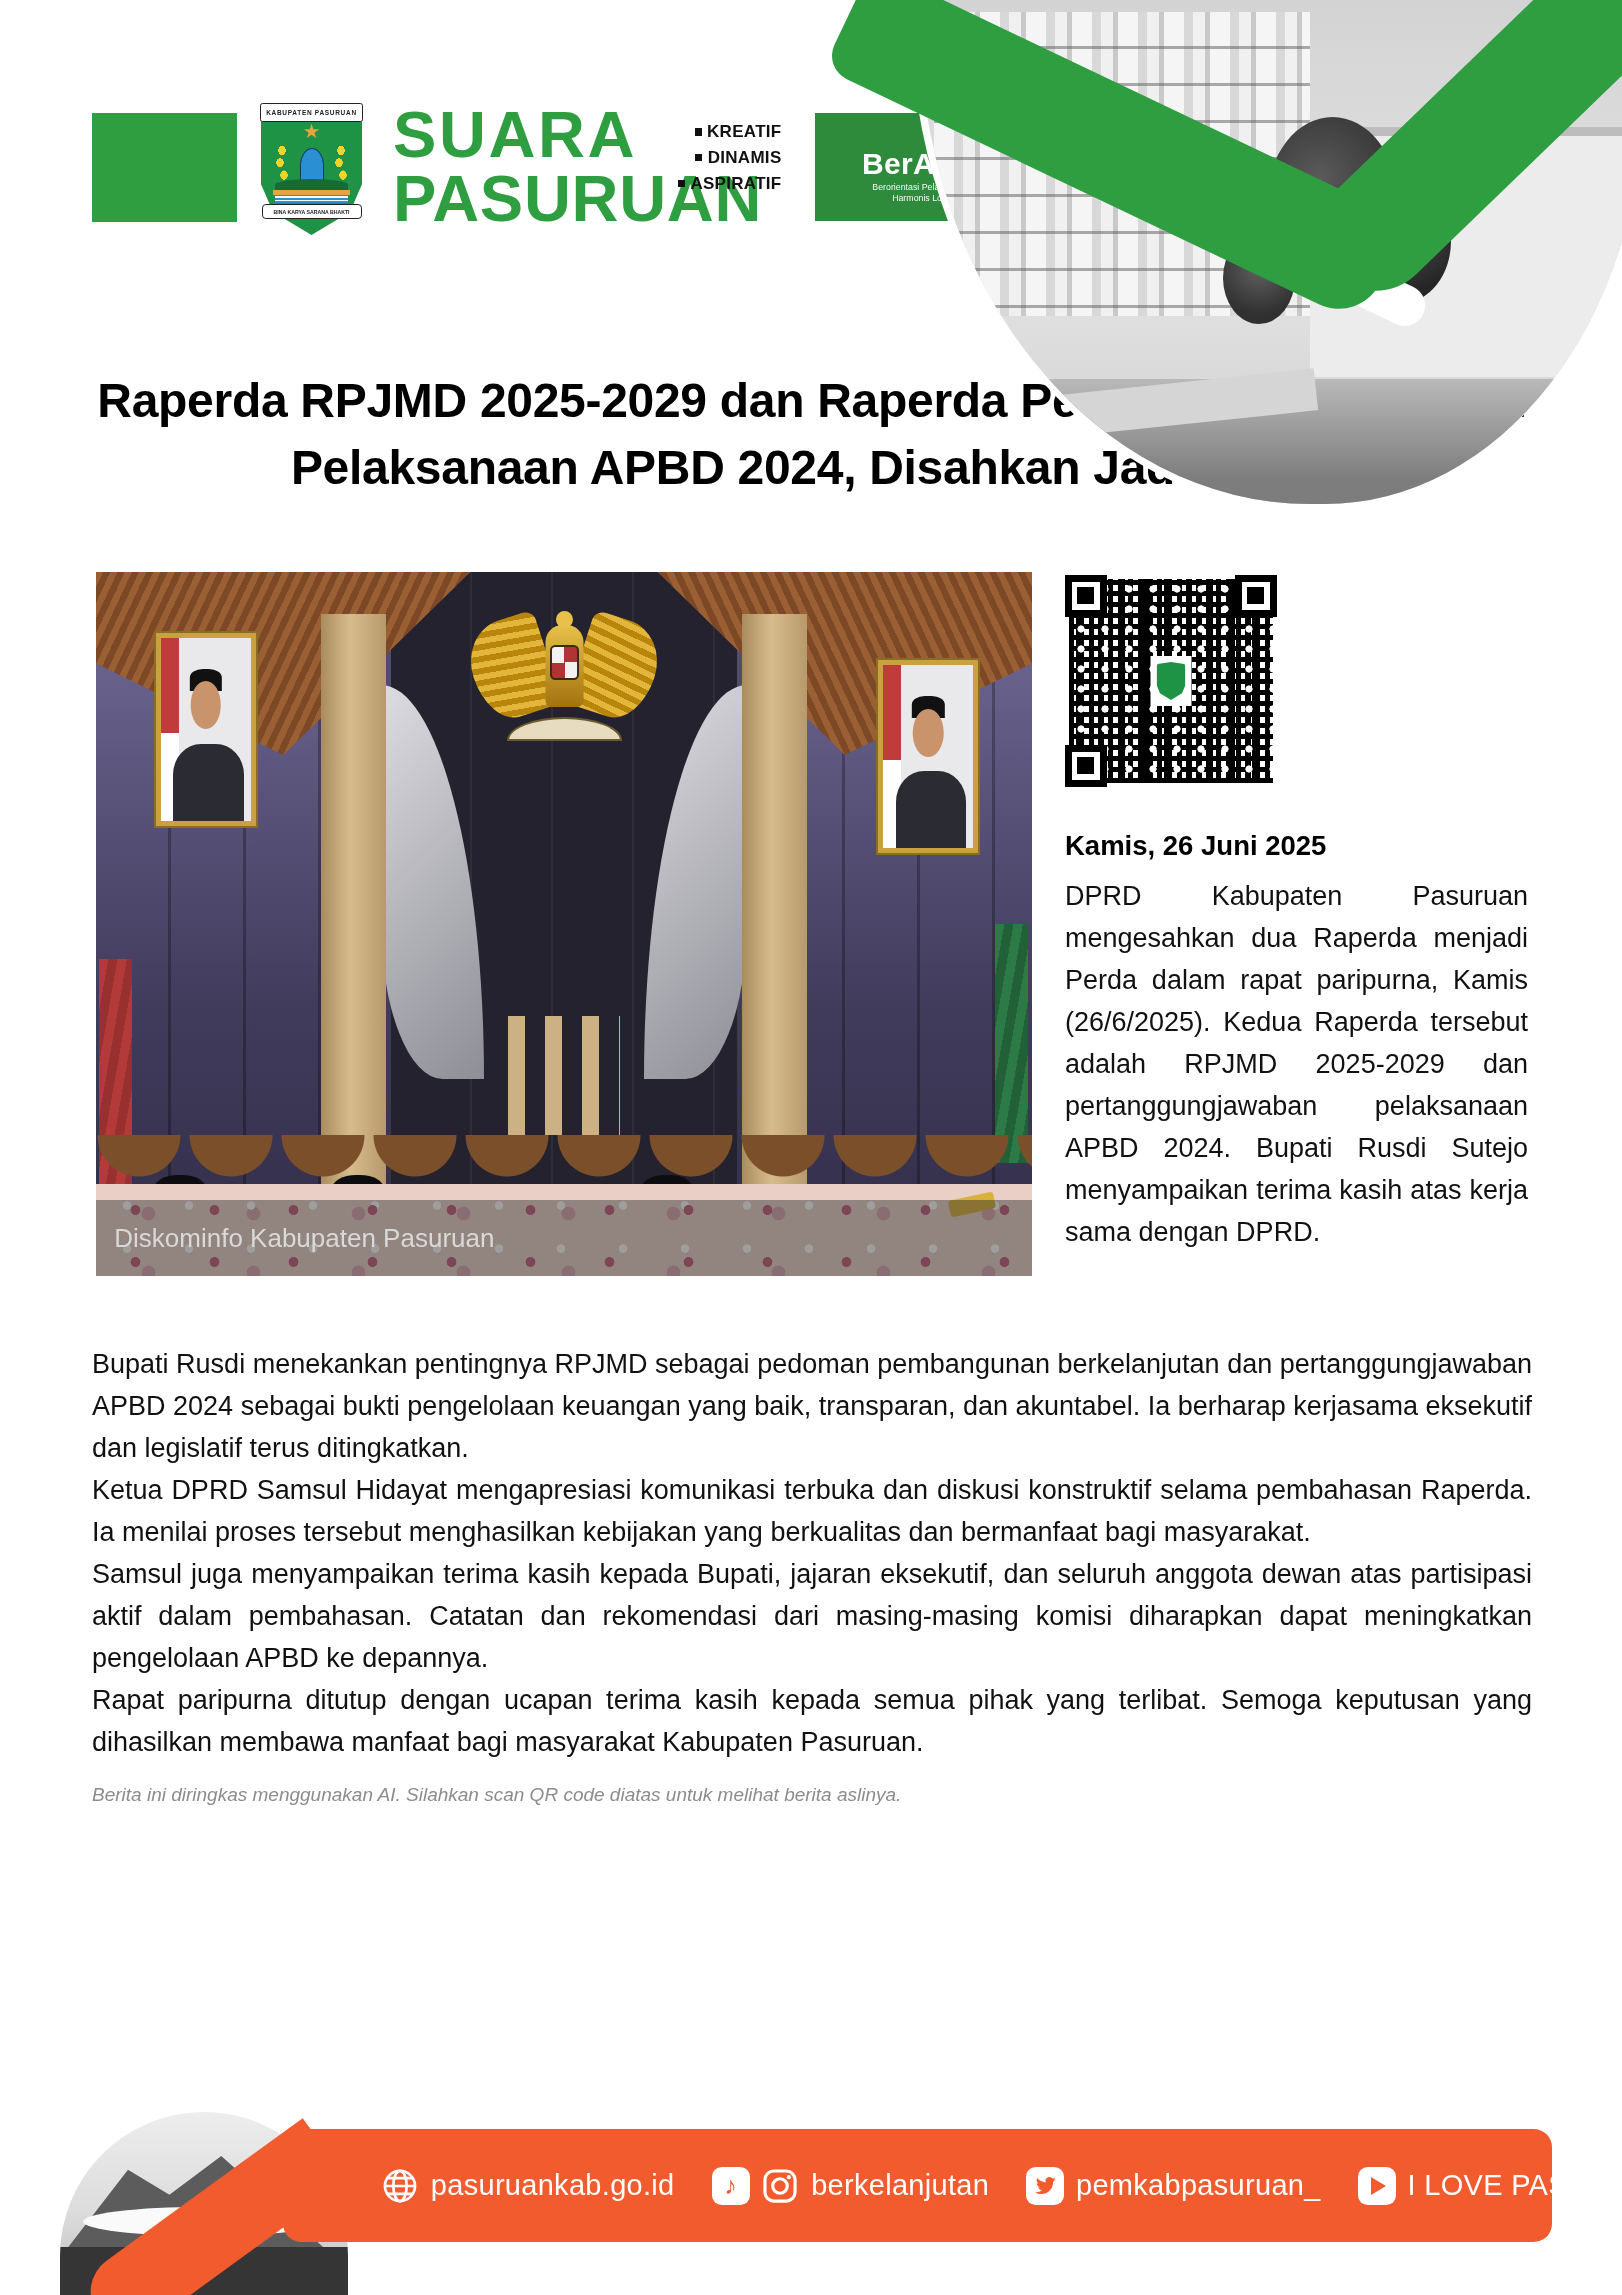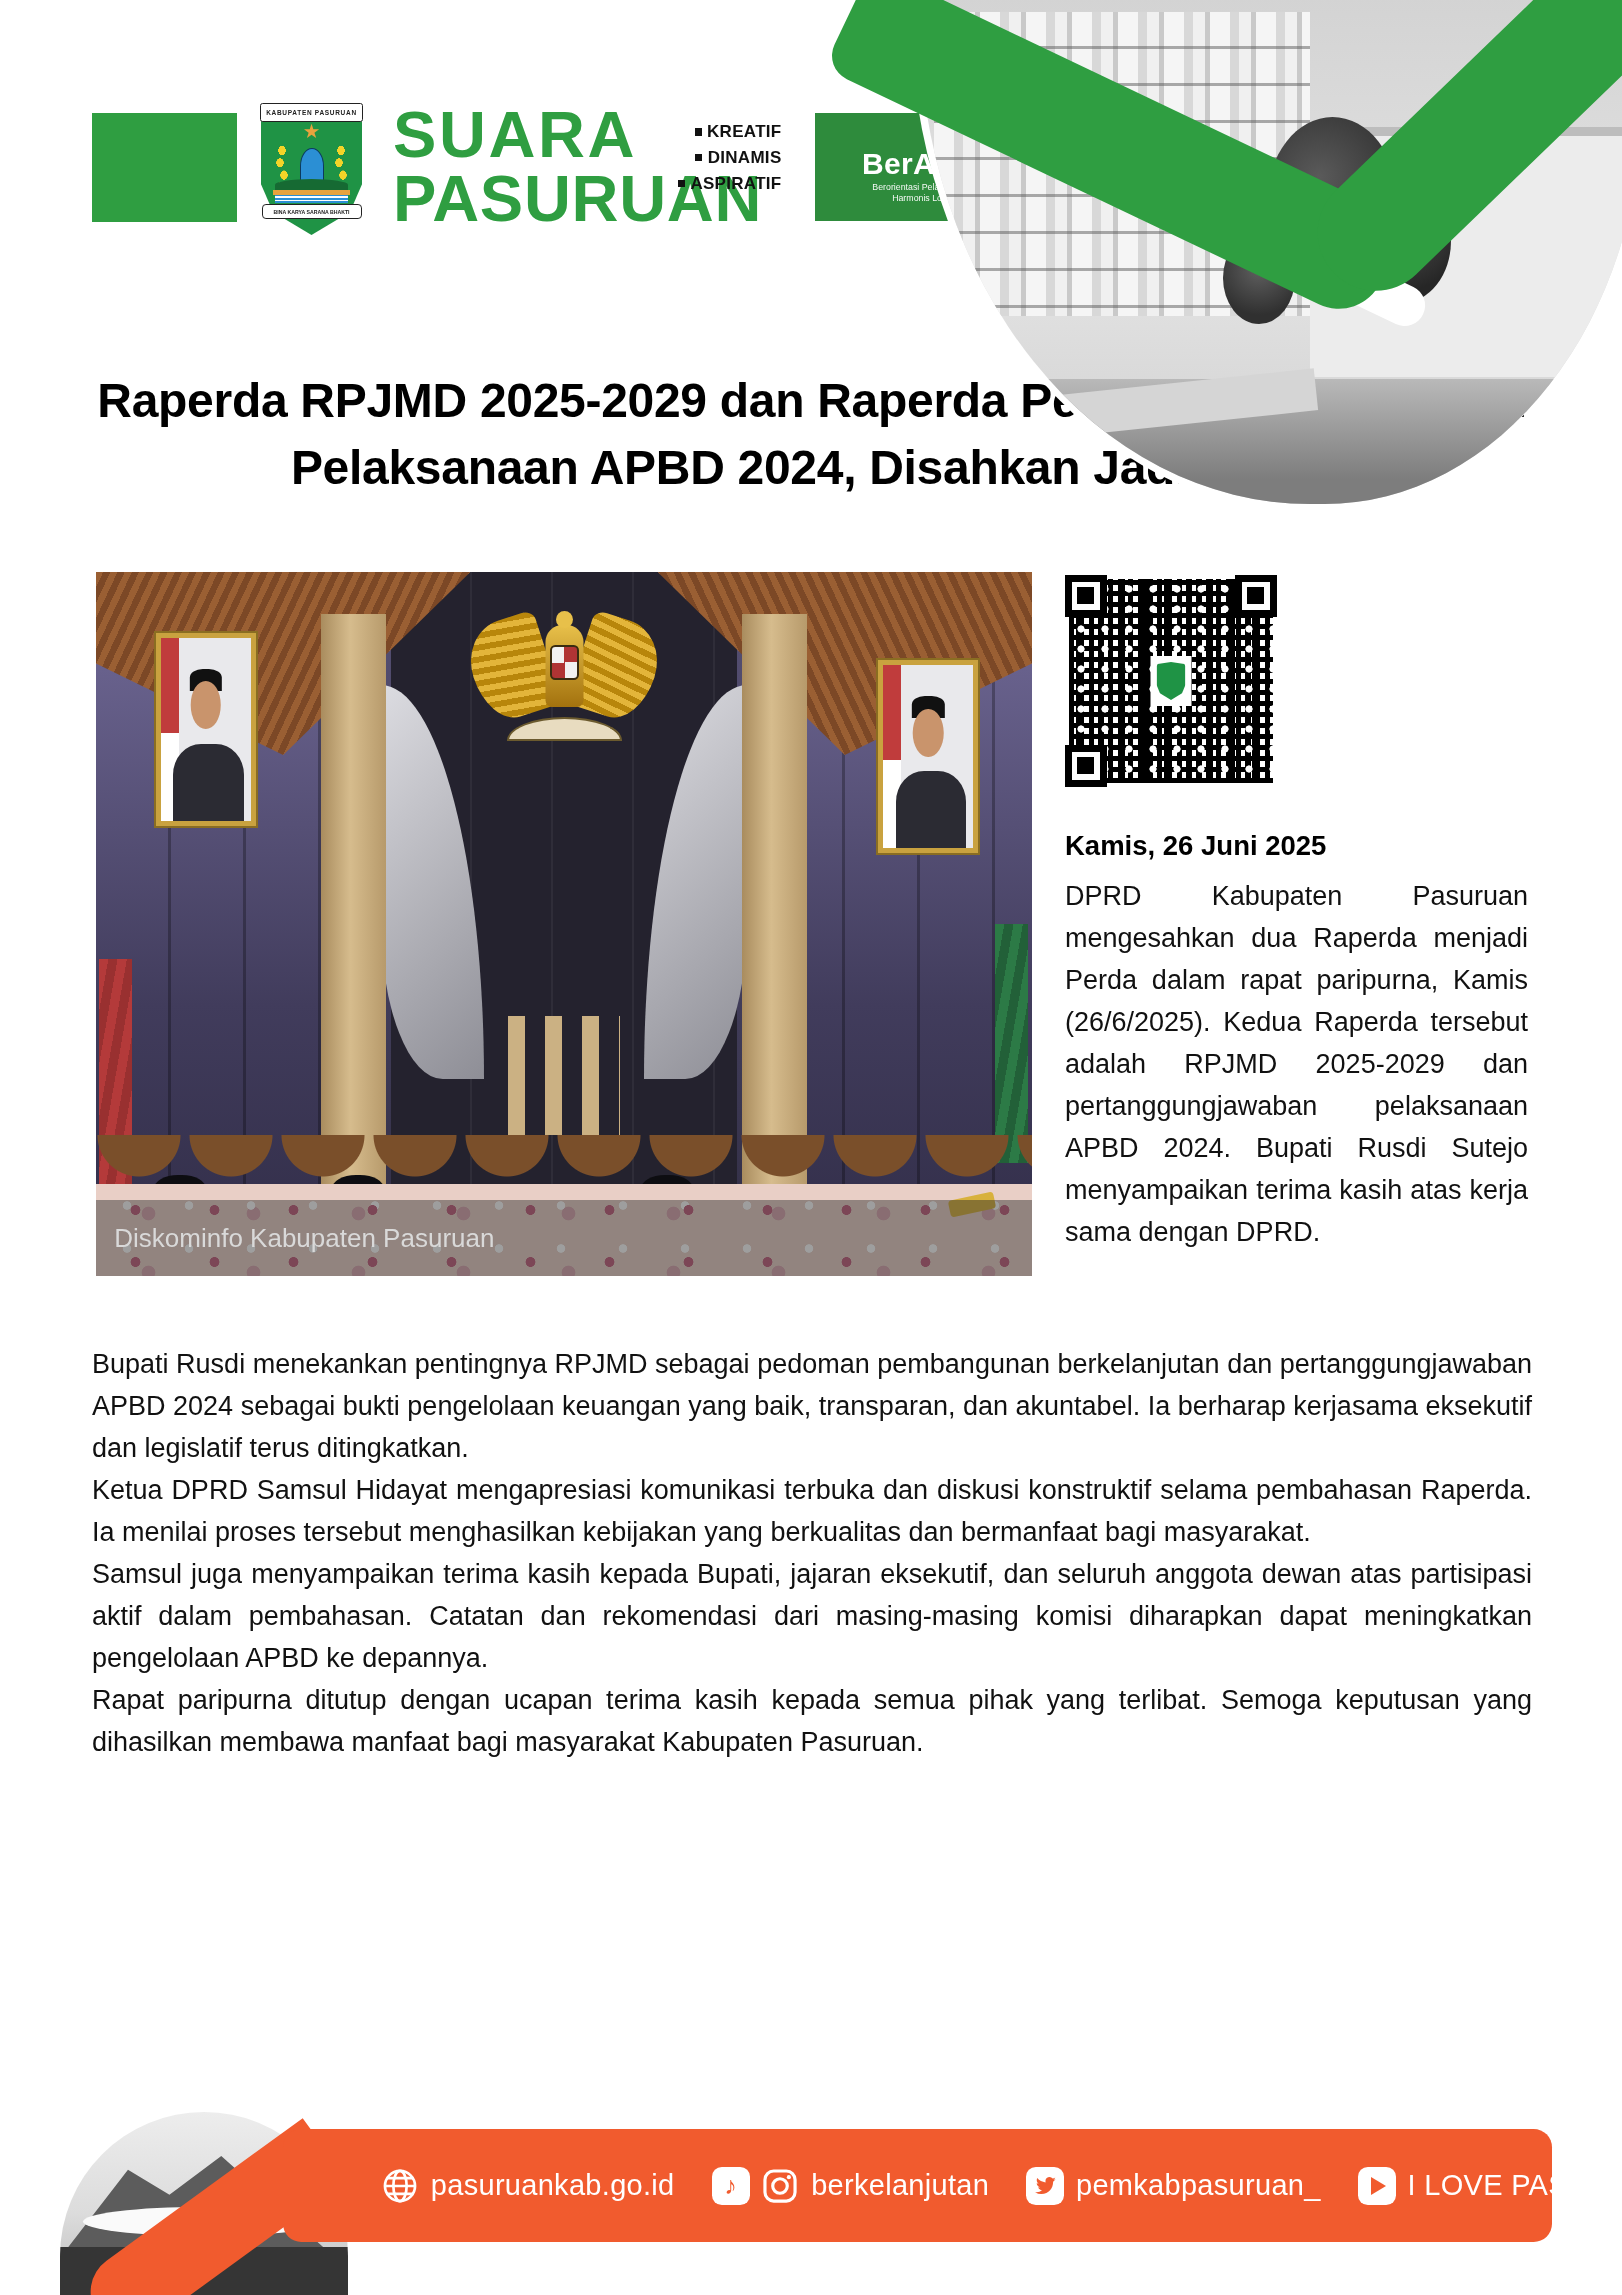--- a/index.html
+++ b/index.html
@@ -362,20 +362,21 @@
   <div class="side">
     <p class="date">Kamis, 26 Juni 2025</p>
     <p class="lead">DPRD Kabupaten Pasuruan mengesahkan dua Raperda menjadi Perda dalam rapat paripurna, Kamis (26/6/2025). Kedua Raperda tersebut adalah RPJMD 2025-2029 dan pertanggungjawaban pelaksanaan APBD 2024. Bupati Rusdi Sutejo menyampaikan terima kasih atas kerja sama dengan DPRD.</p>
   </div>
 
   <div class="body-block">
     <p>Bupati Rusdi menekankan pentingnya RPJMD sebagai pedoman pembangunan berkelanjutan dan pertanggungjawaban APBD 2024 sebagai bukti pengelolaan keuangan yang baik, transparan, dan akuntabel. Ia berharap kerjasama eksekutif dan legislatif terus ditingkatkan.</p>
     <p>Ketua DPRD Samsul Hidayat mengapresiasi komunikasi terbuka dan diskusi konstruktif selama pembahasan Raperda. Ia menilai proses tersebut menghasilkan kebijakan yang berkualitas dan bermanfaat bagi masyarakat.</p>
     <p>Samsul juga menyampaikan terima kasih kepada Bupati, jajaran eksekutif, dan seluruh anggota dewan atas partisipasi aktif dalam pembahasan. Catatan dan rekomendasi dari masing-masing komisi diharapkan dapat meningkatkan pengelolaan APBD ke depannya.</p>
     <p>Rapat paripurna ditutup dengan ucapan terima kasih kepada semua pihak yang terlibat. Semoga keputusan yang dihasilkan membawa manfaat bagi masyarakat Kabupaten Pasuruan.</p>
+    <p class="ai-note">Berita ini diringkas menggunakan AI. Silahkan scan QR code diatas untuk melihat berita aslinya.</p>
   </div>
 
   <div class="mountain">
     <div class="peak"></div>
     <div class="cloud"></div>
     <div class="fg"></div>
   </div>
   <div class="orange-leg"></div>
   <div class="orange-bar">
 

